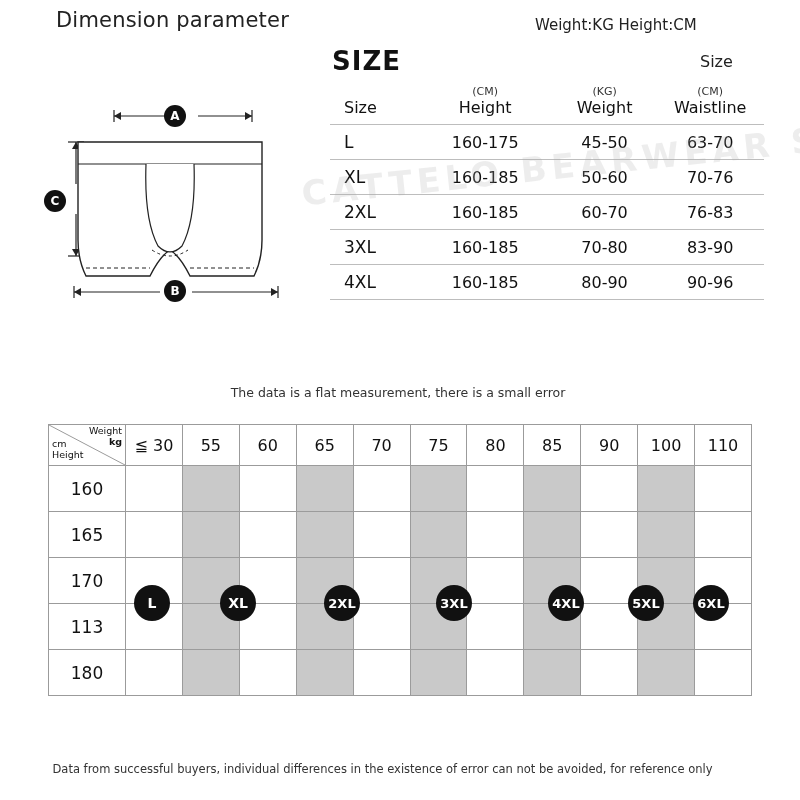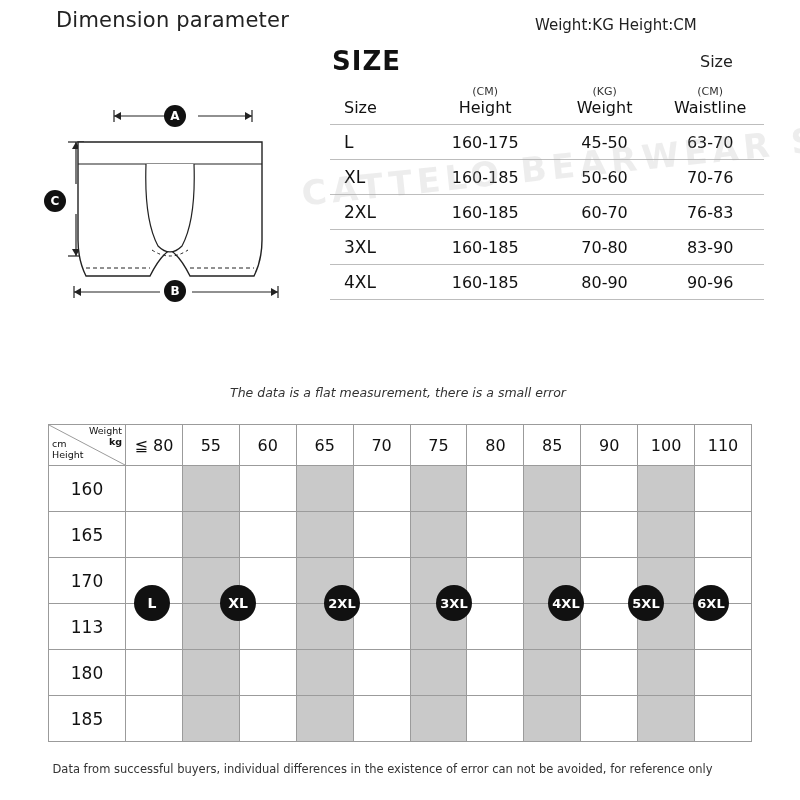--- a/index.html
+++ b/index.html
@@ -118,21 +118,20 @@
   #size-table tbody td.col-size { font-size: 17px; }
   #size-table tbody td { font-size: 16px; }
 
   #flat-note {
     position: absolute;
     left: 0; top: 385px;
     width: 796px;
     text-align: center;
     font-size: 12.5px;
     color: #333;
-    font-style: italic;
   }
 
   
   #matrix-wrap {
     position: absolute;
     left: 48px;
     top: 424px;
     width: 704px;
     height: 322px;
   }
@@ -340,21 +339,21 @@
         <div class="corner-box">
           <svg class="diag" viewBox="0 0 76 40" preserveAspectRatio="none">
             <line x1="0" y1="0" x2="76" y2="40" stroke="#9b9b9b" stroke-width="1"></line>
           </svg>
           <span class="lbl lbl-w">Weight</span>
           <span class="lbl lbl-kg">kg</span>
           <span class="lbl lbl-cm">cm</span>
           <span class="lbl lbl-h">Height</span>
         </div>
       </td>
-      <td>≦ 80</td>
+      <td>≦ 30</td>
       <td>55</td>
       <td>60</td>
       <td>65</td>
       <td>70</td>
       <td>75</td>
       <td>80</td>
       <td>85</td>
       <td>90</td>
       <td>100</td>
       <td>110</td>
@@ -428,34 +427,20 @@
       <td class="shaded"></td>
       <td></td>
       <td class="shaded"></td>
       <td></td>
       <td class="shaded"></td>
       <td></td>
       <td class="shaded"></td>
       <td></td>
     </tr>
 
-    <tr>
-      <td class="rowhead">185</td>
-      <td></td>
-      <td class="shaded"></td>
-      <td></td>
-      <td class="shaded"></td>
-      <td></td>
-      <td class="shaded"></td>
-      <td></td>
-      <td class="shaded"></td>
-      <td></td>
-      <td class="shaded"></td>
-      <td></td>
-    </tr>
   </tbody>
     </table>
 
   <div class="bubble" style="left:86px;  top:161px;">L</div>
   <div class="bubble" style="left:172px; top:161px;">XL</div>
   <div class="bubble small" style="left:276px; top:161px;">2XL</div>
   <div class="bubble small" style="left:388px; top:161px;">3XL</div>
   <div class="bubble small" style="left:500px; top:161px;">4XL</div>
   <div class="bubble small" style="left:580px; top:161px;">5XL</div>
   <div class="bubble small" style="left:645px; top:161px;">6XL</div>

